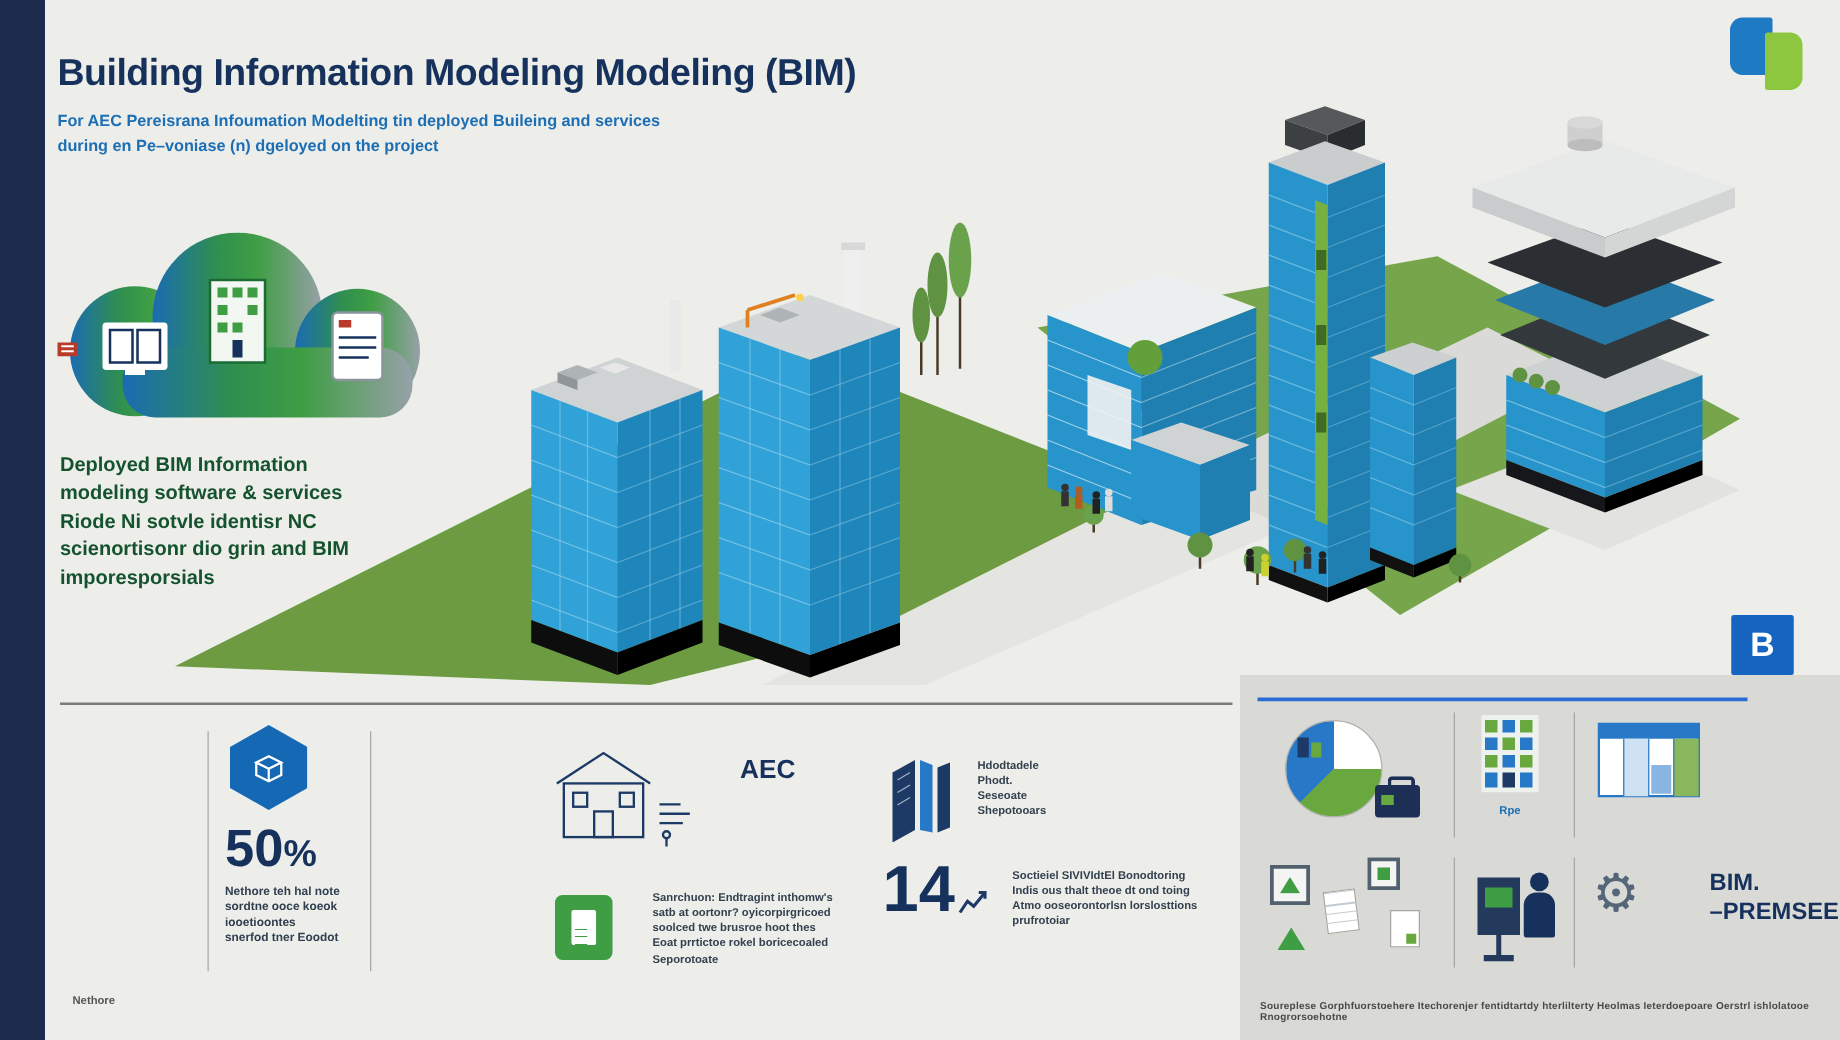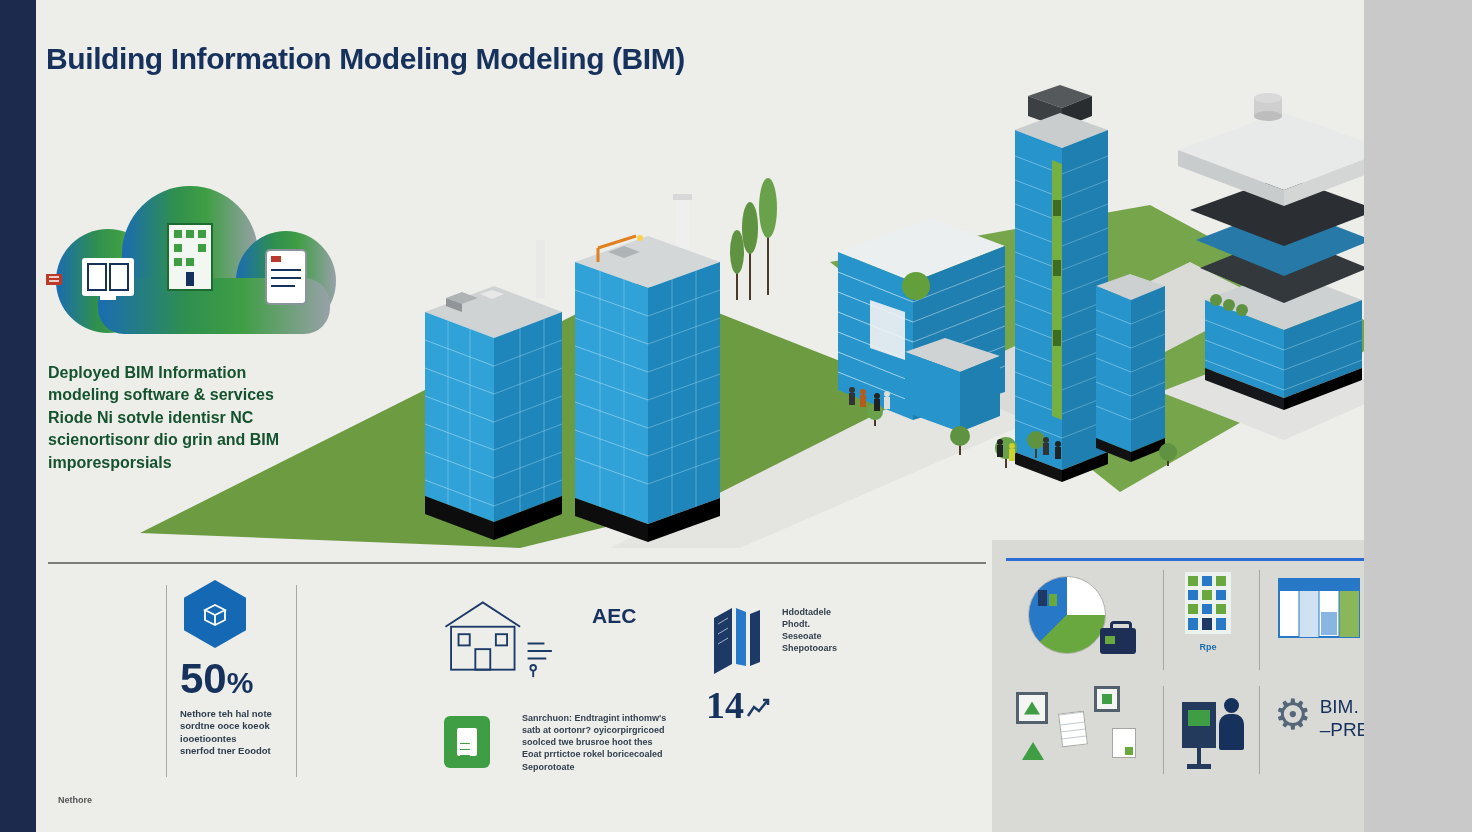--- a/index.html
+++ b/index.html
@@ -1,18 +1,18 @@
 <!DOCTYPE html>
 <html><head>
 <meta charset="utf-8">
 <style>
   * { margin:0; padding:0; box-sizing:border-box; }
   html,body { background:#c9c9c9; }
   body { font-family:"Liberation Sans", sans-serif; }
-  .canvas { position:relative; width:1364px; height:832px; background:#ededea; overflow:hidden; }
+  .canvas { position:relative; width:1472px; height:832px; background:#ededea; overflow:hidden; }
 
   
   .left-bar { position:absolute; left:0; top:0; width:36px; height:832px; background:#1c2b4d; }
 
   
   .logo { position:absolute; left:1384px; top:14px; width:58px; height:58px; }
   .logo-blue { position:absolute; left:0; top:0; width:34px; height:46px; background:#1e7ac2; border-radius:10px 2px 2px 10px; }
   .logo-green { position:absolute; left:28px; top:12px; width:30px; height:46px; background:#8dc63f; border-radius:2px 10px 10px 2px; }
 
   
@@ -63,21 +63,21 @@
   .green-cube .doc { width:20px; height:28px; background:#fff; border-radius:2px;
                      background-image:repeating-linear-gradient(180deg, transparent 0 5px, #3f9e44 5px 6px);
                      background-position:0 6px; background-size:70% 100%; background-repeat:no-repeat; background-origin:content-box; padding:4px 3px; }
   .aec-caption { width:170px; font-size:9px; font-weight:700; color:#33414f; line-height:1.35; }
 
   
   .books-row1 { position:absolute; left:706px; top:602px; display:flex; gap:16px; align-items:flex-start; }
   .books-caption { width:90px; font-size:9px; font-weight:700; color:#33414f; line-height:1.35; margin-top:4px; }
   .books-row2 { position:absolute; left:706px; top:686px; display:flex; gap:18px; align-items:flex-start; }
   .value14-wrap { display:flex; align-items:flex-end; }
-  .value14 { font-size:38px; font-weight:800; color:#16325c; line-height:1;font-family:Liberation Serif, serif; }
+  .value14 { font-size:52px; font-weight:800; color:#16325c; line-height:1; }
   .stat14-caption { width:180px; font-size:9px; font-weight:700; color:#33414f; line-height:1.35; margin-top:8px; }
 
   
   .panel { position:absolute; left:992px; top:540px; width:480px; height:292px; background:#d9d9d6; }
   .panel-topline { position:absolute; left:14px; top:18px; width:392px; height:3px; background:#2b6bd4; }
   .pv { position:absolute; width:1px; background:#a6a6a2; }
   .pv1 { left:171px; top:30px; height:100px; }
   .pv2 { left:267px; top:30px; height:100px; }
   .pv3 { left:171px; top:146px; height:88px; }
   .pv4 { left:267px; top:146px; height:88px; }
@@ -113,21 +113,21 @@
   .p-board { position:absolute; left:4px; top:18px; width:34px; height:46px; background:#233a5c; }
   .p-screen { position:absolute; left:10px; top:26px; width:22px; height:16px; background:#3f9e44; }
   .p-stand { position:absolute; left:19px; top:64px; width:4px; height:16px; background:#233a5c; }
   .p-base { position:absolute; left:9px; top:80px; width:24px; height:5px; background:#233a5c; }
   .p-head { position:absolute; left:46px; top:14px; width:15px; height:15px; border-radius:50%; background:#16325c; }
   .p-body { position:absolute; left:41px; top:30px; width:25px; height:36px; border-radius:10px 10px 2px 2px; background:#16325c; }
 
   .gear-wrap { position:absolute; left:282px; top:154px; display:flex; align-items:flex-start; gap:8px; }
   .gear { font-size:42px; line-height:1; color:#546678; }
   .bim-text { margin-top:2px; }
-  .bim-text span { display:block; font-size:19px; font-weight:400; color:#16325c; line-height:1.2; }
+  .bim-text span { display:block; font-size:19px; font-weight:700; color:#16325c; line-height:1.2;margin-left:48px; }
 
   .panel-caption { position:absolute; left:16px; bottom:14px; width:452px; font-size:8px; font-weight:700;
                    color:#4a4a47; letter-spacing:0.2px; }
 
   .footer-left { position:absolute; left:58px; top:795px; font-size:9px; font-weight:700; color:#55555
 2; color:#555; }
 </style>
 </head>
 <body>
 
@@ -137,20 +137,24 @@
 
   <div class="logo">
     <div class="logo-blue"></div>
     <div class="logo-green"></div>
   </div>
 
   <header class="header">
     <h1>
       <span class="t1">Building Information Modeling Modeling (BIM)</span>
     </h1>
+    <p class="subtitle">
+      <span>For AEC Pereisrana Infoumation Modelting tin deployed Buileing and services</span>
+      <span>during en Pe–voniase (n) dgeloyed on the project</span>
+    </p>
   </header>
 
   <svg class="cloud-svg" width="320" height="160" viewBox="0 0 320 160">
     <defs>
       <linearGradient id="cloudgrad" x1="0" y1="0" x2="1" y2="0">
         <stop offset="0" stop-color="#1a6cb2"></stop>
         <stop offset="0.38" stop-color="#2f8f4f"></stop>
         <stop offset="0.62" stop-color="#3f9e44"></stop>
         <stop offset="1" stop-color="#97a1a8"></stop>
       </linearGradient>
@@ -404,20 +408,24 @@
 Shepotooars</div>
   </div>
   <div class="books-row2">
     <div class="value14-wrap">
       <span class="value14">14</span>
       <svg width="26" height="24" viewBox="0 0 26 24" style="margin:0 0 4px 2px;">
         <polyline points="2,20 8,11 13,15 22,4" fill="none" stroke="#1d3a66" stroke-width="2.5"></polyline>
         <polyline points="17,4 22,4 22,9" fill="none" stroke="#1d3a66" stroke-width="2.5"></polyline>
       </svg>
     </div>
+    <div class="stat14-caption pre">Soctieiel SIVIVIdtEl Bonodtoring
+Indis ous thalt theoe dt ond toing
+Atmo ooseorontorlsn lorslosttions
+prufrotoiar</div>
   </div>
 
   <section class="panel">
     <div class="panel-topline"></div>
 
     <div class="pie-wrap">
       <div class="pie"></div>
       <svg class="pie-bldg" width="24" height="24" viewBox="0 0 24 24">
         <rect x="2" y="6" width="9" height="16" fill="#1d3a66"></rect>
         <rect x="13" y="10" width="8" height="12" fill="#69a83f"></rect>
@@ -487,17 +495,18 @@
     <div class="pv pv4"></div>
 
     <div class="gear-wrap">
       <span class="gear">⚙</span>
       <div class="bim-text">
         <span>BIM.</span>
         <span>–PREMSEE</span>
       </div>
     </div>
 
+    <div class="panel-caption">Soureplese Gorphfuorstoehere Itechorenjer fentidtartdy hterlilterty Heolmas Ieterdoepoare Oerstrl ishlolatooe Rnogrorsoehotne</div>
   </section>
 
   <div class="footer-left">Nethore</div>
 
 </div>
 
 </body></html>

